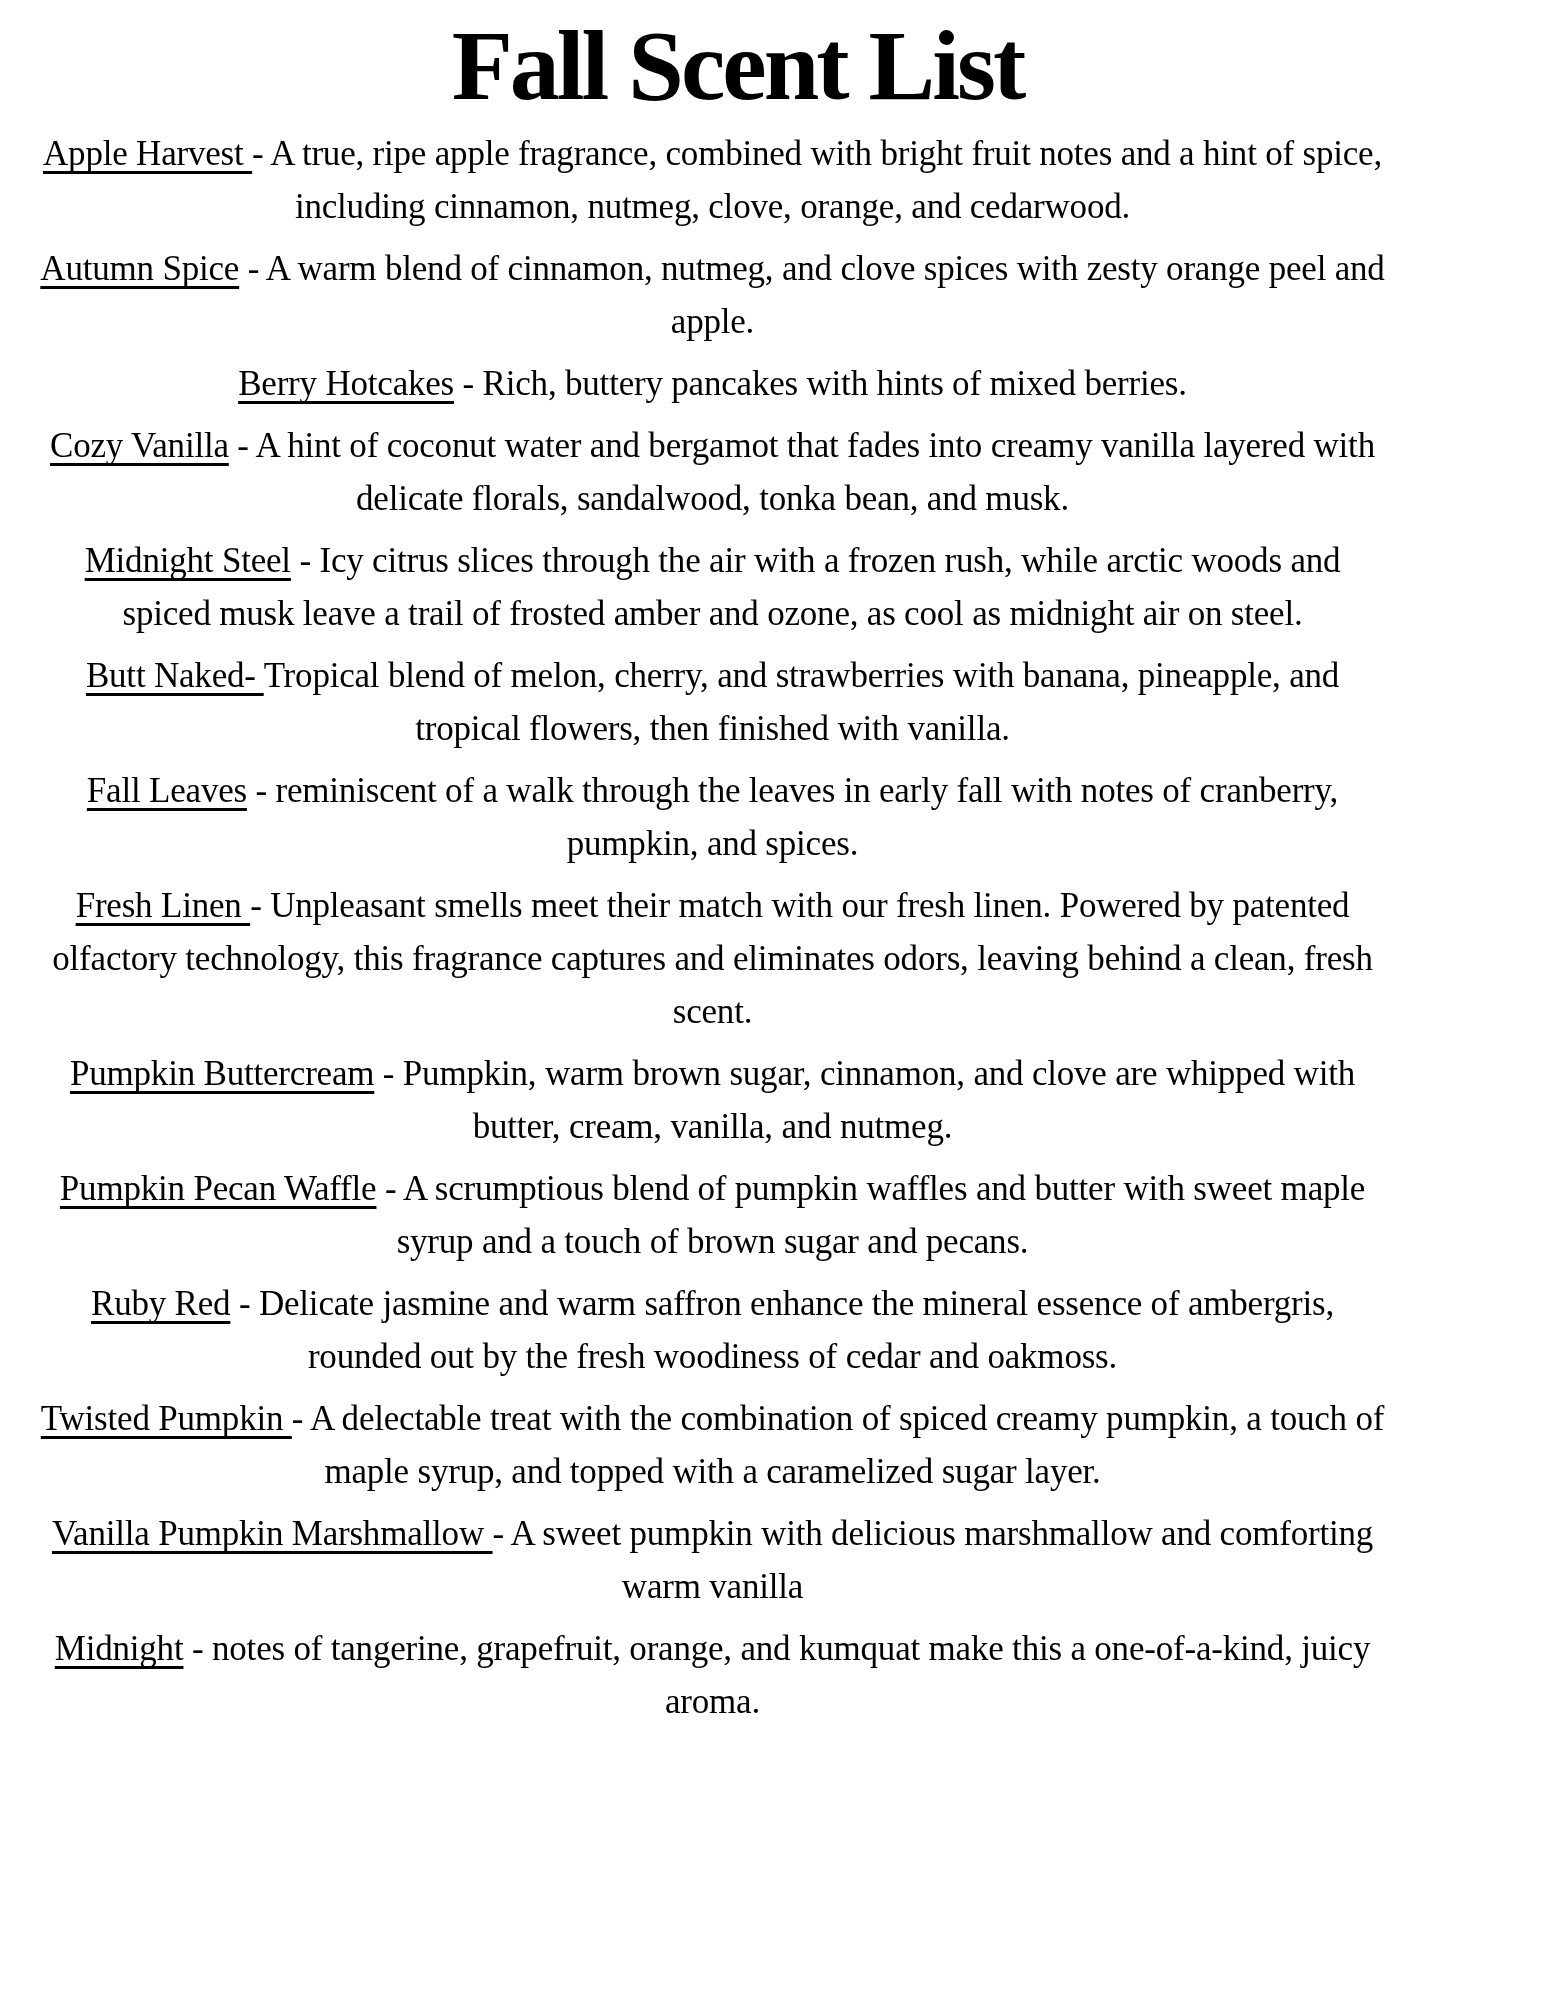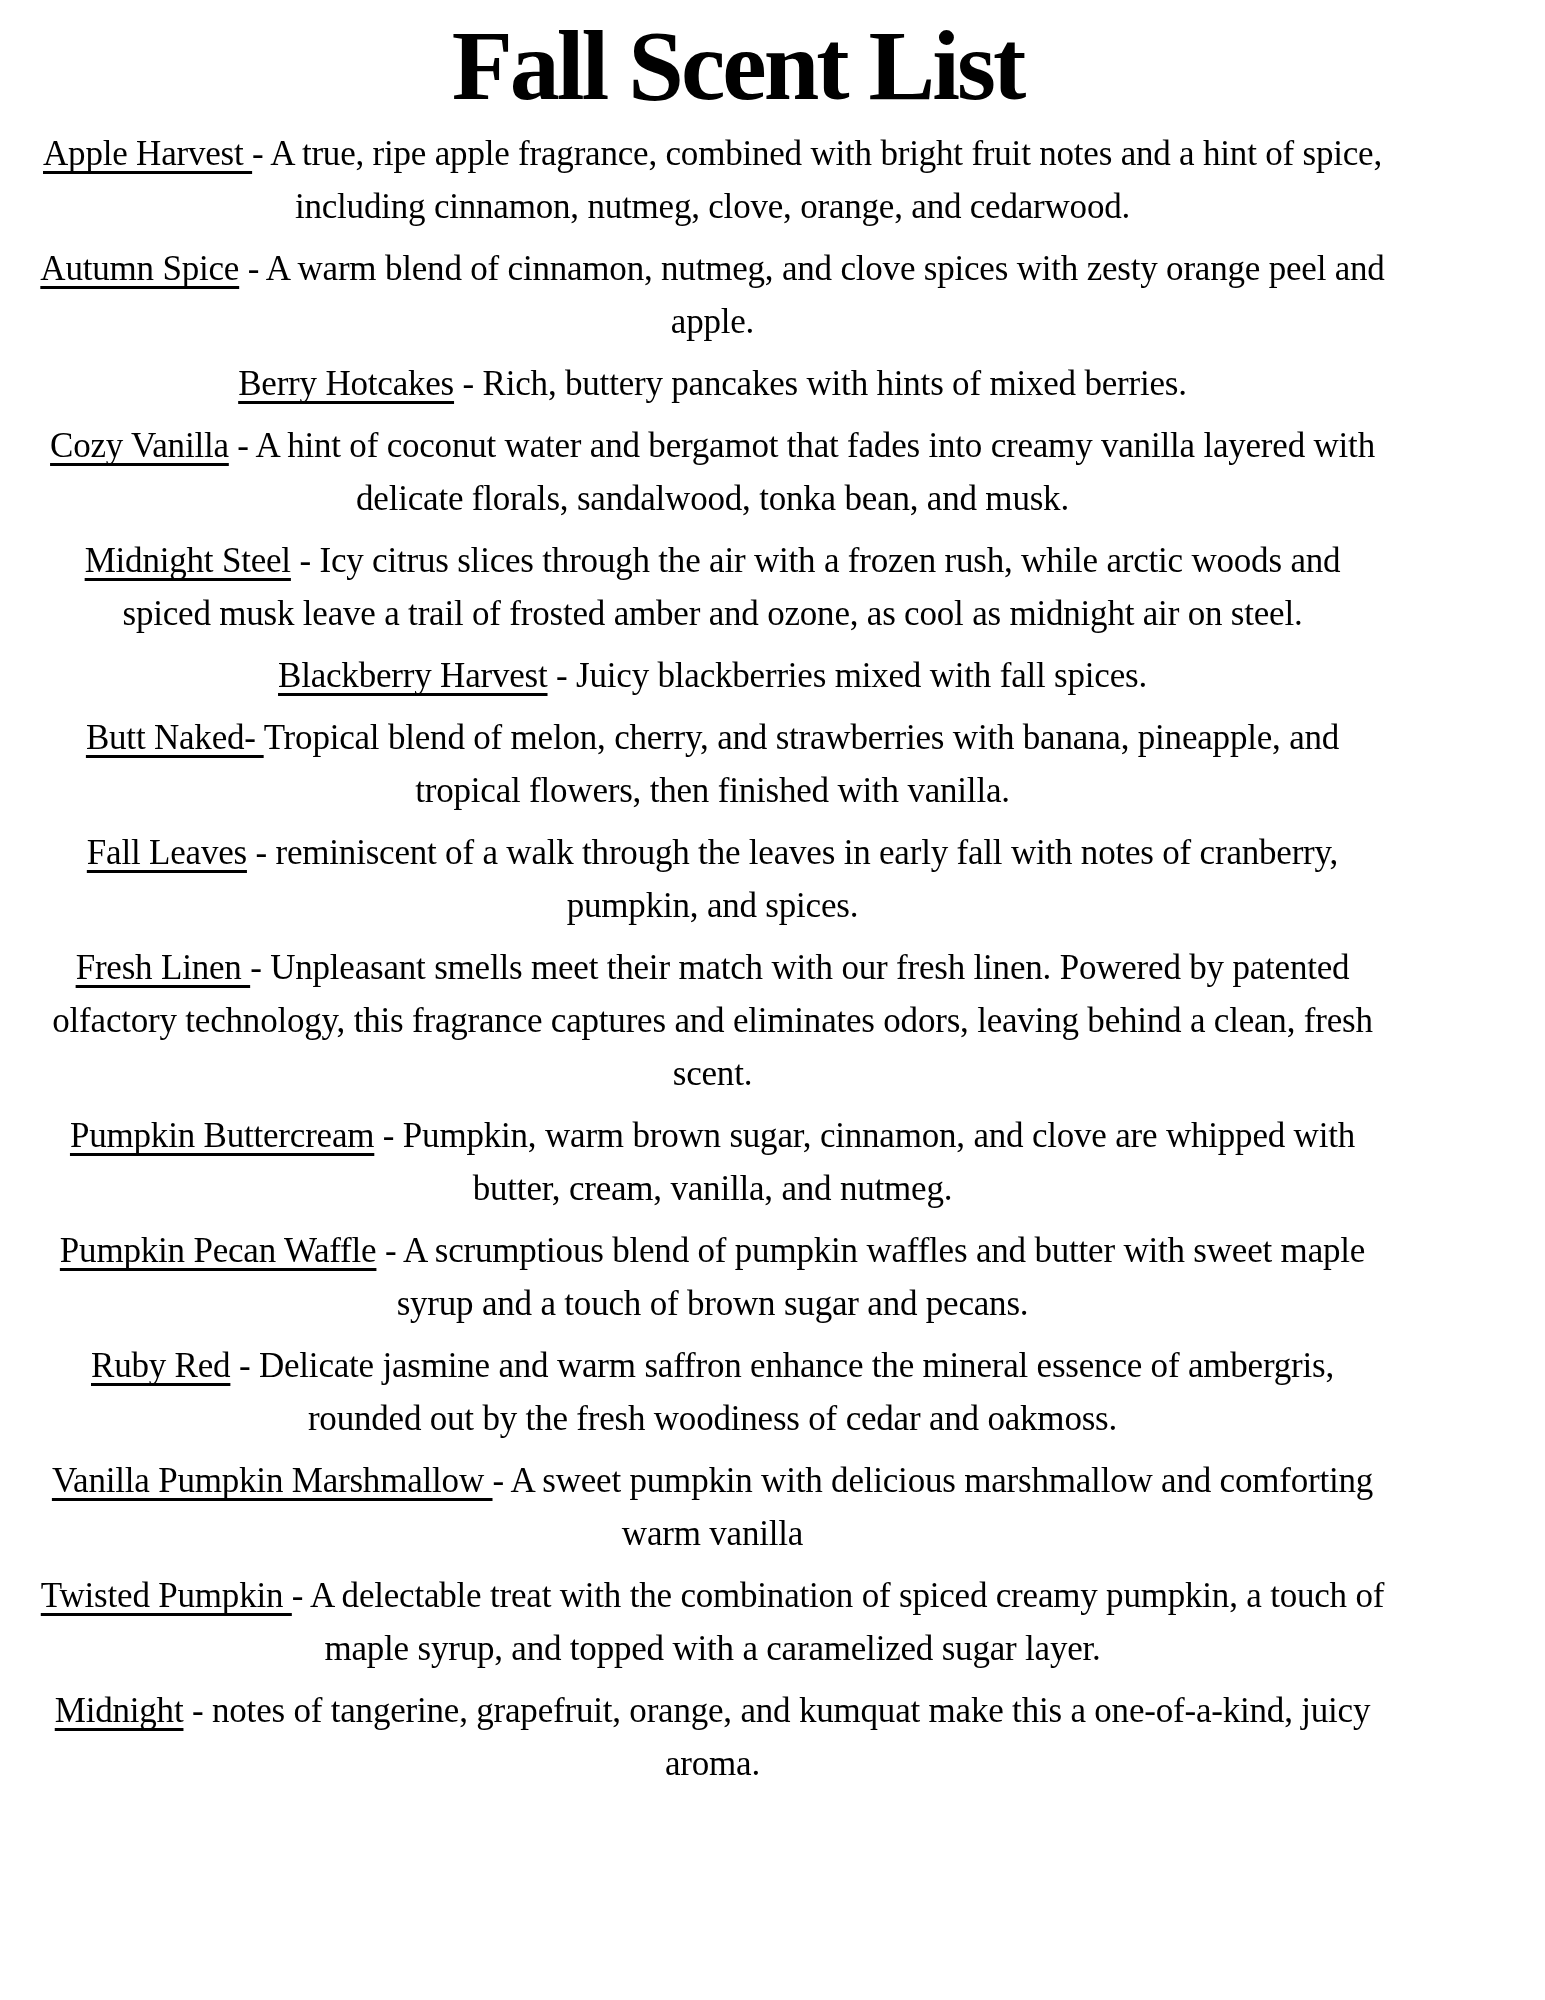--- a/index.html
+++ b/index.html
@@ -45,24 +45,23 @@
 <body>
 
 <div class="page">
   <h1 class="doc-title">Fall Scent List</h1>
   <div class="scent-list">
       <p class="scent"><span class="scent-name">Apple Harvest </span><span class="scent-description">- A true, ripe apple fragrance, combined with bright fruit notes and a hint of spice, including cinnamon, nutmeg, clove, orange, and cedarwood.</span></p>
       <p class="scent"><span class="scent-name">Autumn Spice</span><span class="scent-description"> - A warm blend of cinnamon, nutmeg, and clove spices with zesty orange peel and apple.</span></p>
       <p class="scent"><span class="scent-name">Berry Hotcakes</span><span class="scent-description"> - Rich, buttery pancakes with hints of mixed berries.</span></p>
       <p class="scent"><span class="scent-name">Cozy Vanilla</span><span class="scent-description"> - A hint of coconut water and bergamot that fades into creamy vanilla layered with delicate florals, sandalwood, tonka bean, and musk.</span></p>
       <p class="scent"><span class="scent-name">Midnight Steel</span><span class="scent-description"> - Icy citrus slices through the air with a frozen rush, while arctic woods and spiced musk leave a trail of frosted amber and ozone, as cool as midnight air on steel.</span></p>
-      <p class="scent"><span class="scent-name">Blackberry Harvest</span><span class="scent-description"> - Juicy blackberries mixed with fall spices.</span></p>
       <p class="scent"><span class="scent-name">Butt Naked- </span><span class="scent-description">Tropical blend of melon, cherry, and strawberries with banana, pineapple, and tropical flowers, then finished with vanilla.</span></p>
       <p class="scent"><span class="scent-name">Fall Leaves</span><span class="scent-description"> - reminiscent of a walk through the leaves in early fall with notes of cranberry, pumpkin, and spices.</span></p>
       <p class="scent"><span class="scent-name">Fresh Linen </span><span class="scent-description">- Unpleasant smells meet their match with our fresh linen. Powered by patented olfactory technology, this fragrance captures and eliminates odors, leaving behind a clean, fresh scent.</span></p>
       <p class="scent"><span class="scent-name">Pumpkin Buttercream</span><span class="scent-description"> - Pumpkin, warm brown sugar, cinnamon, and clove are whipped with butter, cream, vanilla, and nutmeg.</span></p>
       <p class="scent"><span class="scent-name">Pumpkin Pecan Waffle</span><span class="scent-description"> - A scrumptious blend of pumpkin waffles and butter with sweet maple syrup and a touch of brown sugar and pecans.</span></p>
       <p class="scent"><span class="scent-name">Ruby Red</span><span class="scent-description"> - Delicate jasmine and warm saffron enhance the mineral essence of ambergris, rounded out by the fresh woodiness of cedar and oakmoss.</span></p>
+      <p class="scent"><span class="scent-name">Twisted Pumpkin </span><span class="scent-description">- A delectable treat with the combination of spiced creamy pumpkin, a touch of maple syrup, and topped with a caramelized sugar layer.</span></p>
       <p class="scent"><span class="scent-name">Vanilla Pumpkin Marshmallow </span><span class="scent-description">- A sweet pumpkin with delicious marshmallow and comforting warm vanilla</span></p>
-      <p class="scent"><span class="scent-name">Twisted Pumpkin </span><span class="scent-description">- A delectable treat with the combination of spiced creamy pumpkin, a touch of maple syrup, and topped with a caramelized sugar layer.</span></p>
       <p class="scent"><span class="scent-name">Midnight</span><span class="scent-description"> - notes of tangerine, grapefruit, orange, and kumquat make this a one-of-a-kind, juicy aroma.</span></p>
     </div>
 </div>
 
 </body></html>

